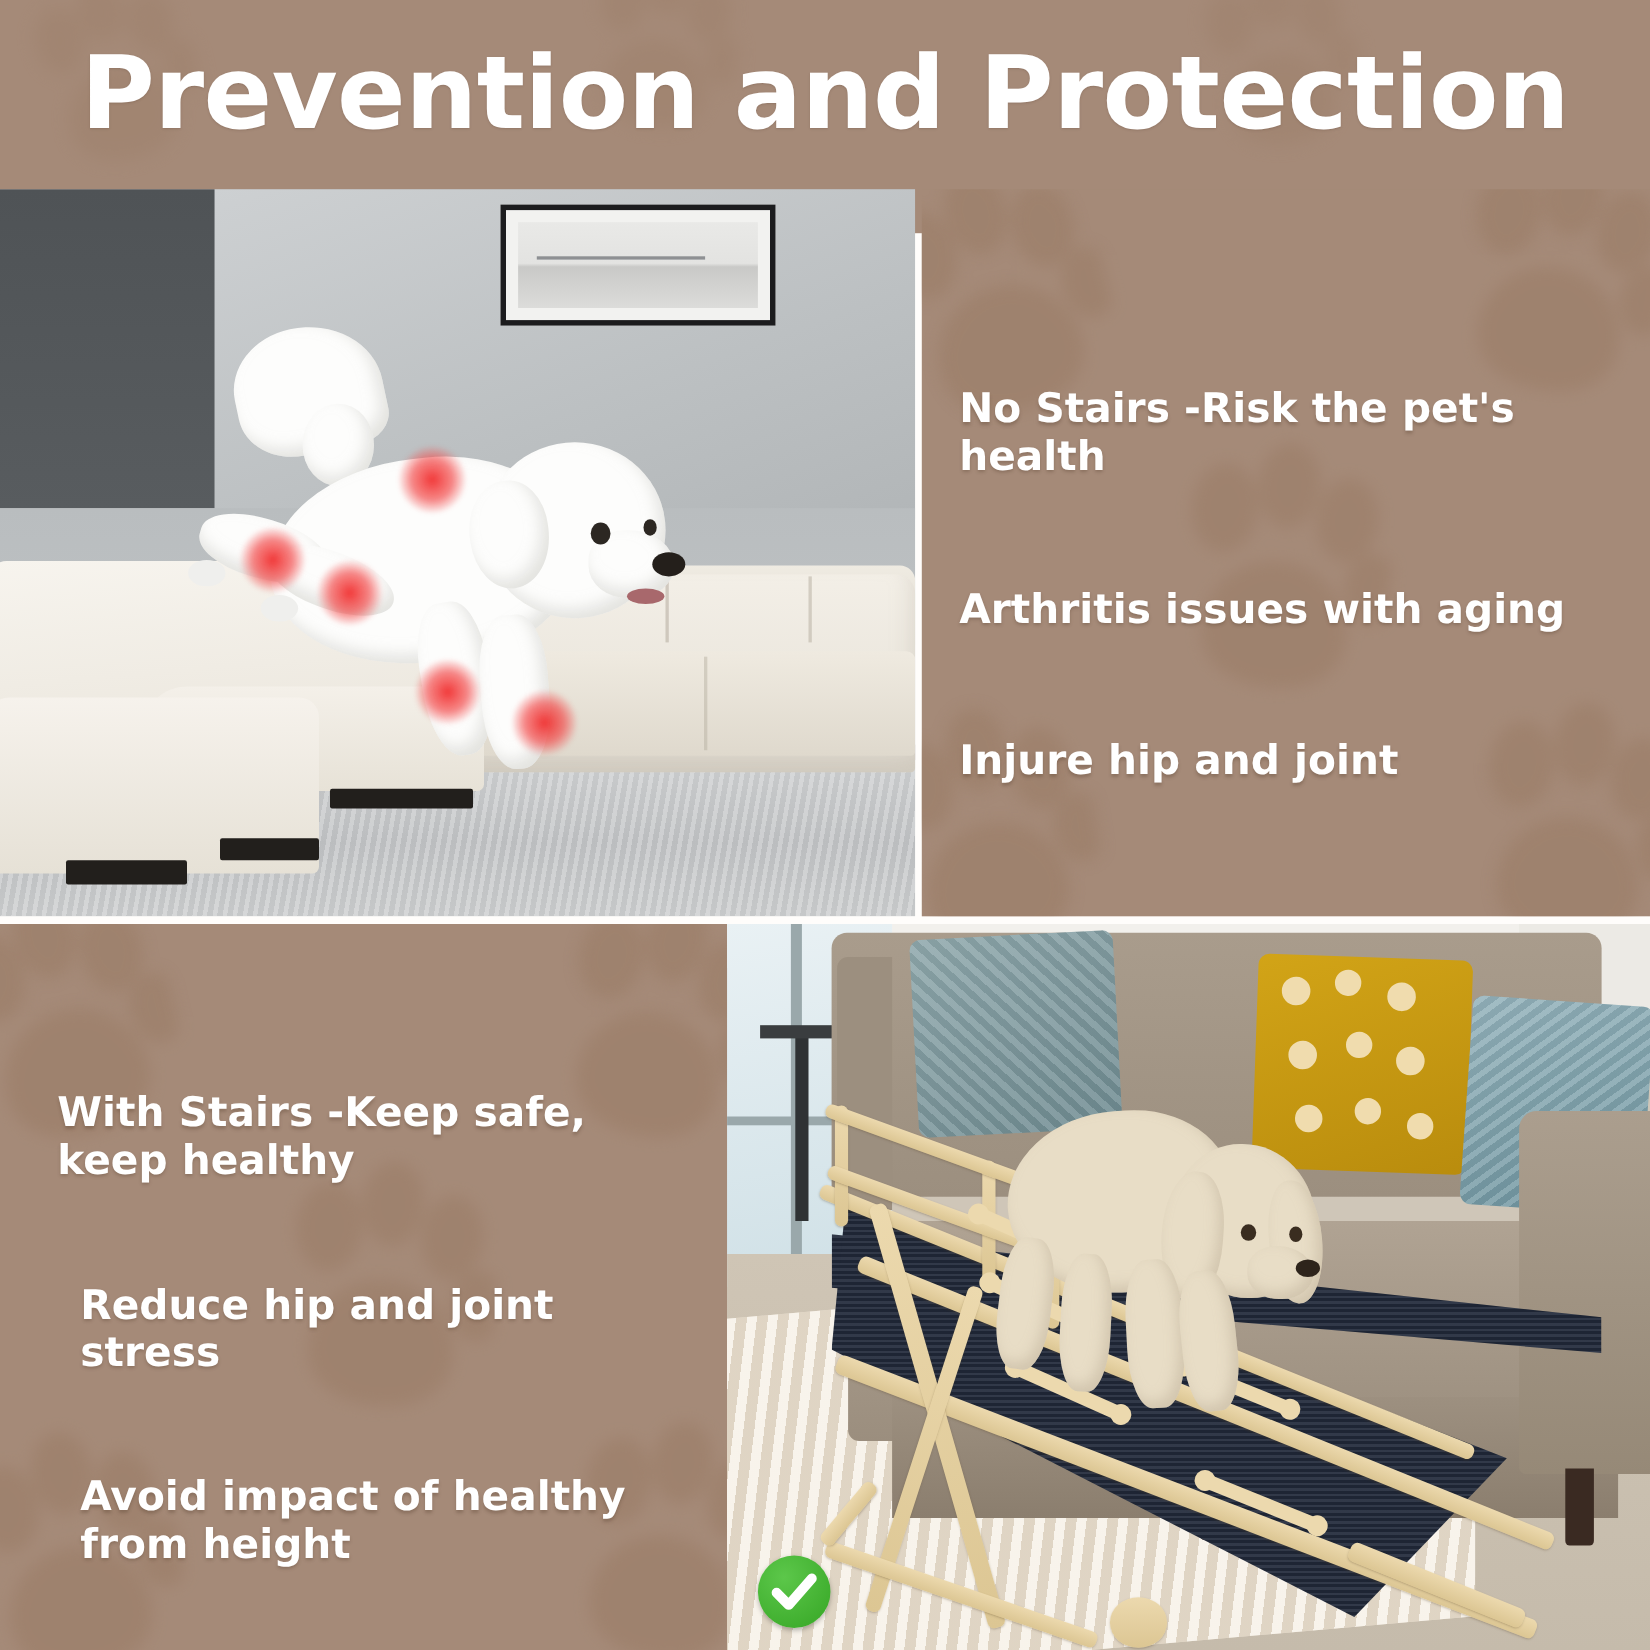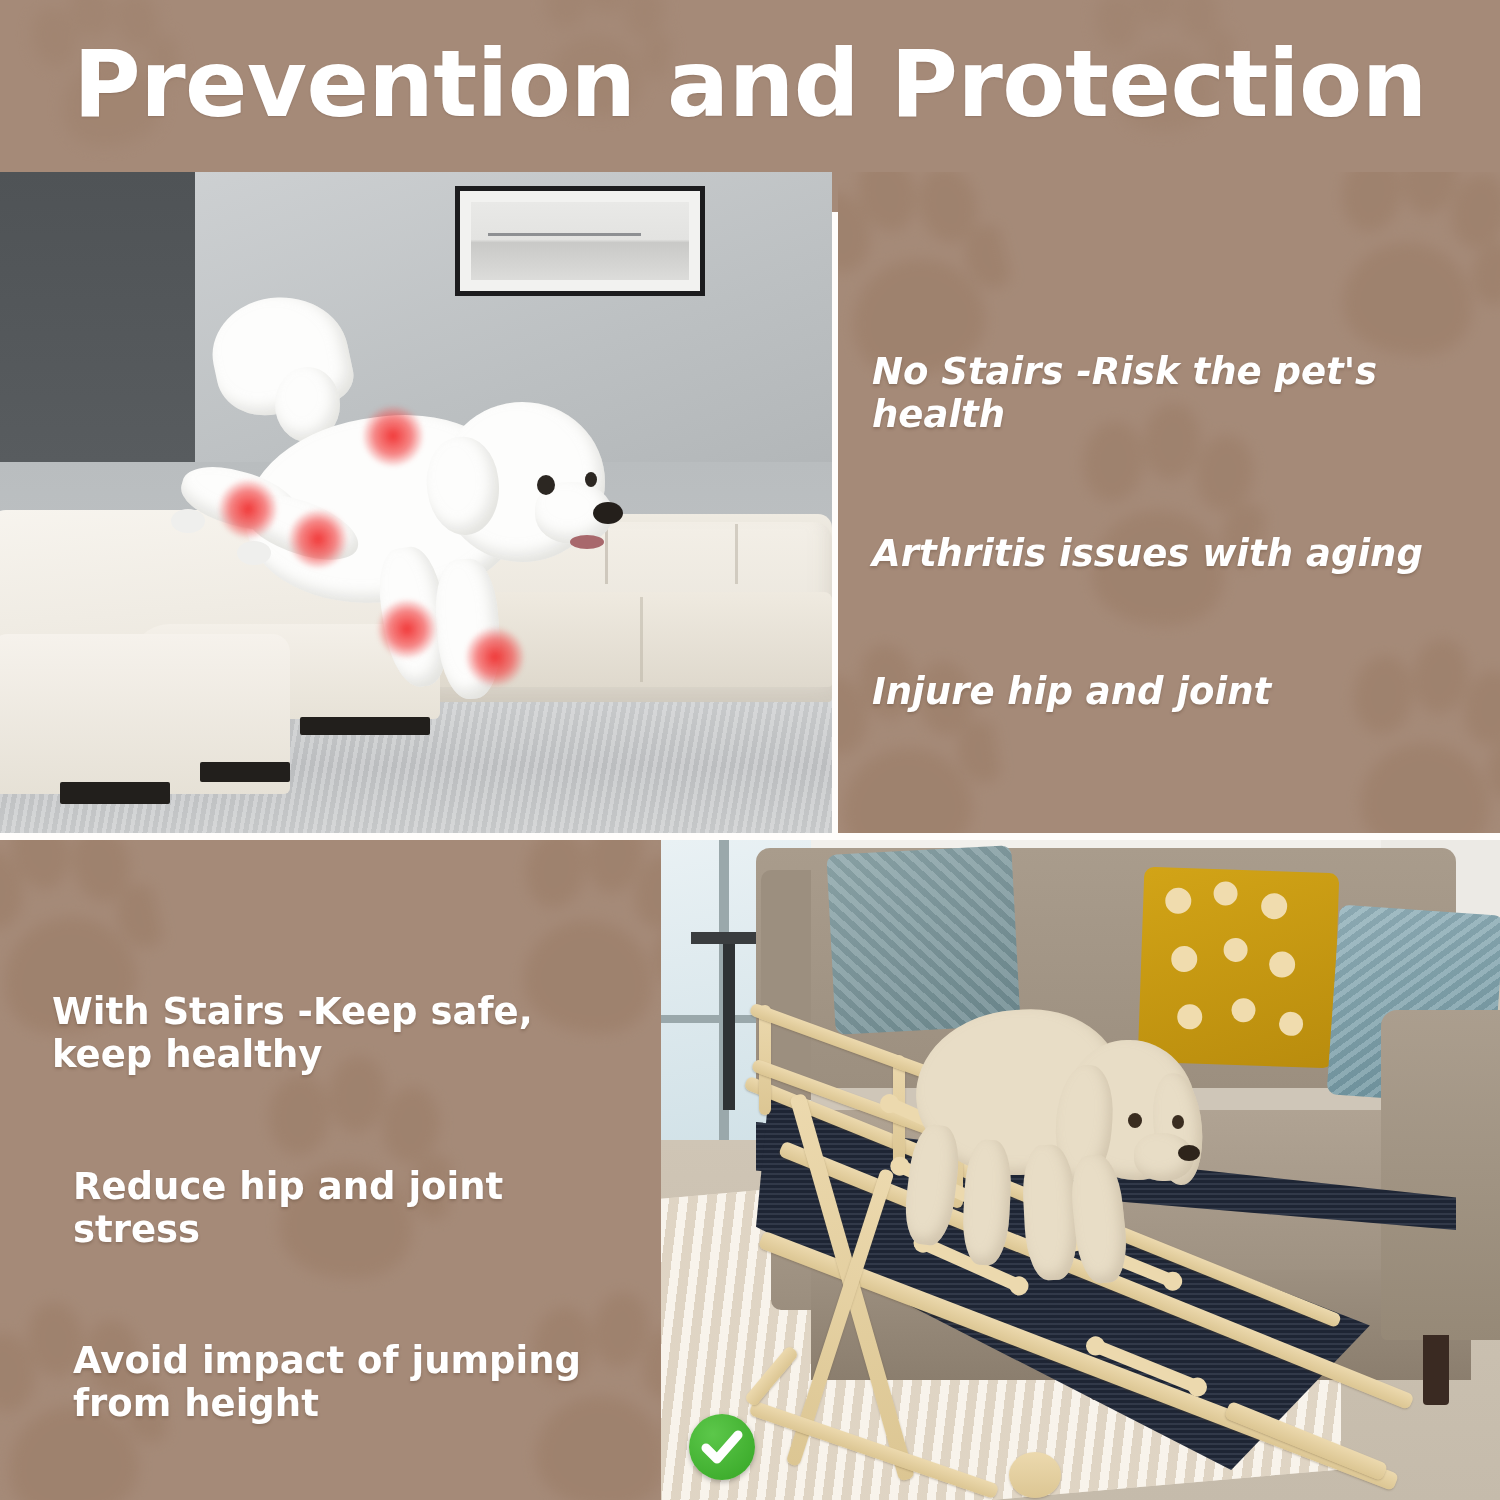--- a/index.html
+++ b/index.html
@@ -34,21 +34,21 @@
   .paw { position:absolute; filter:blur(7px); opacity:.55; }
   .paw svg { display:block; width:100%; height:100%; }
   .paw path, .paw ellipse { fill:#9a7c66; }
   .hdr-paws .paw { filter:blur(8px); opacity:.34; }
 
   
   .txtlist { position:absolute; color:#ffffff; font-weight:700;
      font-family:"DejaVu Sans", sans-serif; text-shadow:0 2px 3px rgba(80,55,40,.30); }
   .txtline { font-size:37px; line-height:1.17; white-space:pre-line; }
 
-  #tr-text { left:34px; top:178px; width:620px;font-style:italic; }
+  #tr-text { left:34px; top:178px; width:620px; }
   #tr-text .txtline + .txtline { margin-top:95px; }
 
   #bl-text { left:52px; top:150px; width:580px; }
   #bl-text .txtline + .txtline { margin-top:88px;margin-left:21px; }
 
   
   .badge { position:absolute; border-radius:50%; display:flex;
     align-items:center; justify-content:center; }
   #badge-check { width:66px; height:66px; left:689px; top:1414px;
     background:radial-gradient(circle at 36% 30%, #5cc74a, #3fae2e 75%);
@@ -369,21 +369,21 @@
             <ellipse cx="78" cy="30" rx="14" ry="19"></ellipse>
             <ellipse cx="92" cy="60" rx="12" ry="16"></ellipse>
             <path d="M50 52c20 0 33 16 33 32 0 15-12 25-33 25S17 99 17 84c0-16 13-32 33-32z"></path>
           </svg>
       </div>
     </div>
     <div class="txtlist" id="bl-text">
       <div class="txtline">With Stairs -Keep safe,
 keep healthy</div>
       <div class="txtline">Reduce hip and joint stress</div>
-      <div class="txtline">Avoid impact of jumping
+      <div class="txtline">Avoid impact of healthy
 from height</div>
     </div>
   </div>
 
   <div class="panel" id="panel-br">
     <div id="photo-br">
       <div class="p2-wallwhite"></div>
       <div class="p2-wall-r"></div>
       <div class="p2-window"></div>
       <div class="p2-winmull" style="left:58px;top:0;width:10px;height:330px;"></div>

